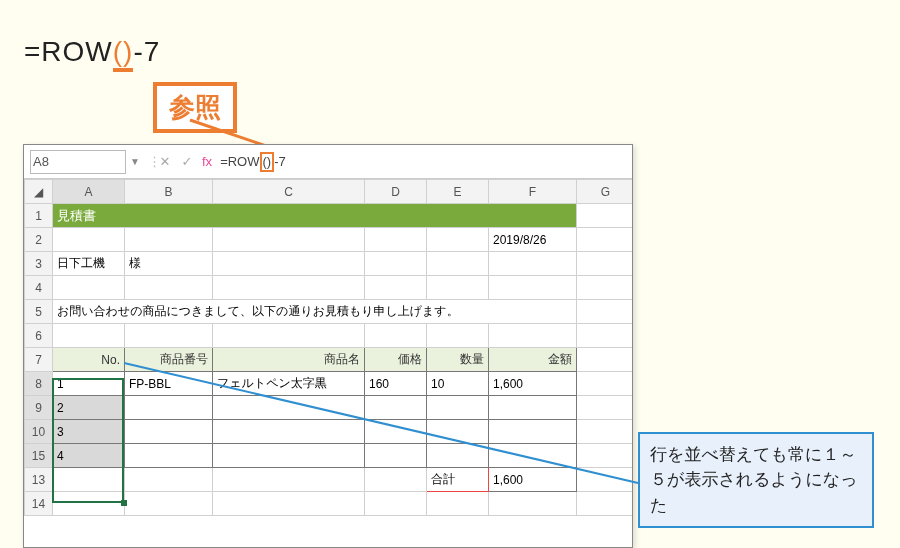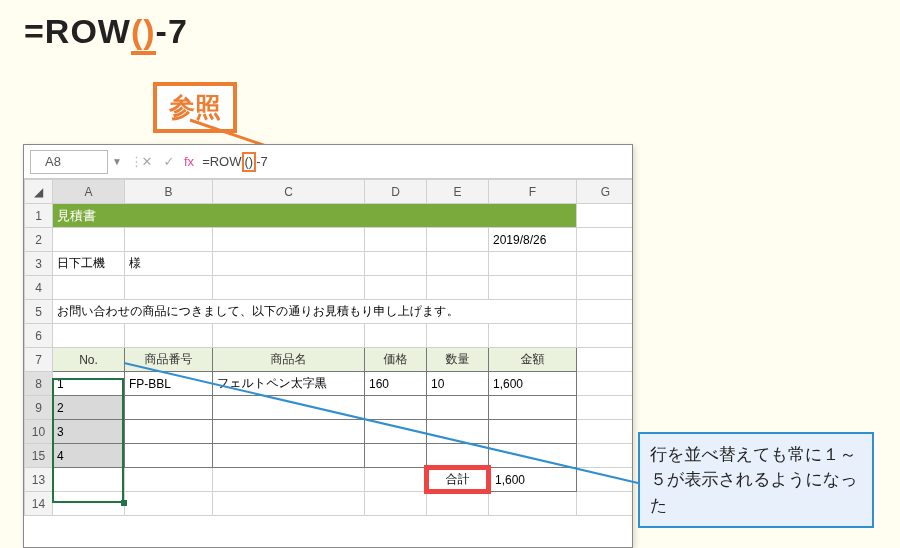--- a/index.html
+++ b/index.html
@@ -4,22 +4,22 @@
 <style>
   * { box-sizing: border-box; margin: 0; padding: 0; }
   body {
     width: 900px; height: 548px;
     background: #fffef0;
     font-family: "Meiryo", "Yu Gothic", sans-serif;
     position: relative;
     overflow: hidden;
   }
   .formula-title {
-    position: absolute; left: 24px; top: 12px;
-    font-size: 34px; font-weight: bold; color: #222;
+    position: absolute; left: 24px; top: 36px;
+    font-size: 28px; font-weight: normal; color: #222;
     letter-spacing: 1px;
   }
   .formula-title .paren { color: #ed7d31; }
   .formula-title .underline {
     border-bottom: 4px solid #ed7d31;
     padding-bottom: 1px;
   }
   .callout-label {
     position: absolute; left: 153px; top: 82px;
     border: 4px solid #ed7d31;
@@ -39,24 +39,24 @@
     overflow: hidden;
   }
   .namebar {
     display: flex; align-items: center;
     height: 34px;
     border-bottom: 1px solid #ccc;
     font-size: 13px;
     color: #555;
   }
   .namebox {
-    width: 78px; height: 24px;
+    width: 96px; height: 24px;
     border: 1px solid #bbb;
     margin: 0 4px 0 6px;
-    padding: 2px 14px;
+    padding: 2px 2px;
     display: flex; align-items: center;
     background: #fff;
   }
   .nb-dd { width: 12px; color: #888; font-size: 10px; margin-right: 6px; }
   .nb-sep { width: 6px; color: #bbb; }
   .fx-btn { width: 22px; text-align: center; color: #aaa; cursor: pointer; }
   .fx-label { color: #ec4899; margin: 0 4px; }
   .fbar {
     flex: 1; padding: 0 4px; color: #444;
     display: flex; align-items: center;
@@ -96,21 +96,21 @@
   .col-D { width: 62px; }
   .col-E { width: 62px; }
   .col-F { width: 88px; }
   .col-G { width: 58px; }
   .hdr-sel { background: #e0e0e0 !important; }
   .title-row td.merged {
     background: #7aaa3c; color: #fff; text-align: left;
     font-size: 13px;
   }
   .tbl-head td {
-    background: #eaf1dd; text-align: center; color: #333;
+    background: #eaf1dd; text-align: right; color: #333;
   }
   .sel-cell {
     background: #d9d9d9;
   }
   .sel-border {
     position: absolute;
     border: 2px solid #217346;
     pointer-events: none;
   }
   .sel-handle {
@@ -288,21 +288,21 @@
             <td></td>
             <td></td>
         <td style="border:1px solid #d0d0d0 !important"></td>
       </tr>
       <tr>
         <th class="rowhead">13</th>
         <td></td>
             <td></td>
             <td></td>
             <td></td>
-        <td style="text-align:center;border:5px solid #ef4444">合計</td>
+        <td style="border:1px solid #ef4444">合計</td>
         <td class="num" style="border:1px solid #777">1,600</td>
         <td></td>
       </tr>
       <tr>
         <th class="rowhead">14</th>
         <td></td>
             <td></td>
             <td></td>
             <td></td>
             <td></td>

